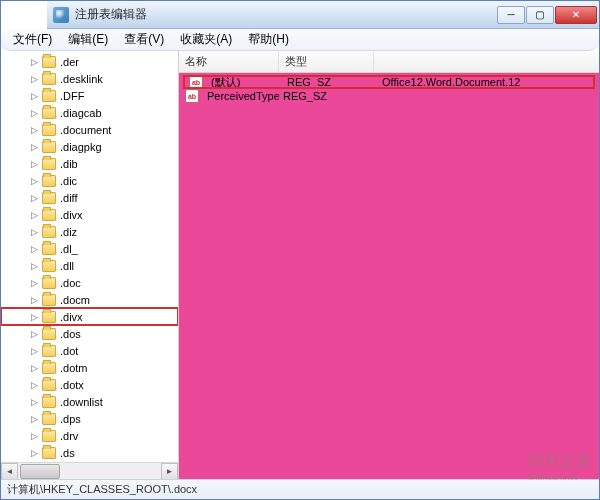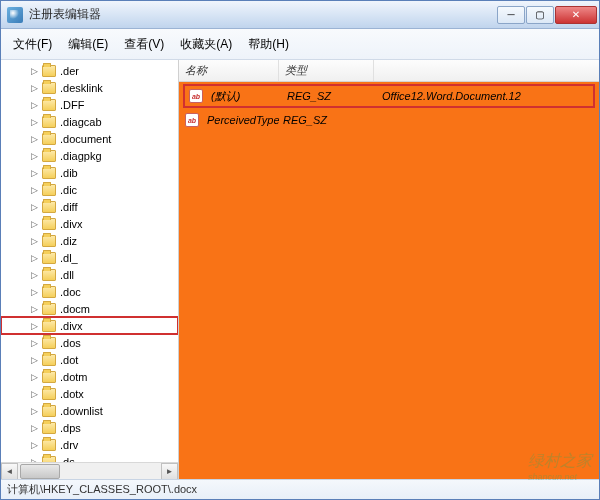--- a/index.html
+++ b/index.html
@@ -1,56 +1,56 @@
 <!DOCTYPE html>
 <html><head>
   <meta charset="utf-8">
   <style>
     * { margin: 0; padding: 0; box-sizing: border-box; font-family: "Microsoft YaHei", "SimSun", Tahoma, sans-serif; }
     body { width: 600px; height: 500px; overflow: hidden; background: #e8f0f8; }
     
     .window { width: 600px; height: 500px; background: #fff; border: 1px solid #5a7fb8; display: flex; flex-direction: column; }
     
-    .titlebar { height: 28px; background: linear-gradient(to bottom, #f0f5fc 0%, #d8e5f5 50%, #c0d4ed 100%); display: flex; align-items: center; border-bottom: 1px solid #9bb3d4; }
+    .titlebar { height: 28px; background: linear-gradient(to bottom, #f0f5fc 0%, #d8e5f5 50%, #c0d4ed 100%); display: flex; align-items: center; border-bottom: 1px solid #9bb3d4; margin-left: 46px; }
     .titlebar-icon { width: 16px; height: 16px; margin: 0 6px; background: linear-gradient(135deg, #6bb0e0, #3a7cb8); border-radius: 2px; position: relative; }
     .titlebar-icon::after { content: ""; position: absolute; left: 3px; top: 3px; width: 10px; height: 10px; background: radial-gradient(circle at 3px 3px, #fff, transparent 60%); }
     .titlebar-text { font-size: 12px; color: #2a2a2a; flex: 1; }
     .win-buttons { display: flex; margin-right: 2px; }
     .win-btn { width: 28px; height: 18px; margin-left: 1px; border: 1px solid #8aa5c8; border-radius: 2px; display: flex; align-items: center; justify-content: center; font-size: 10px; background: linear-gradient(#f5f9fd, #dce8f6); cursor: pointer; }
     .win-btn.close { background: linear-gradient(#e88, #c33); border-color: #a33; color: #fff; width: 42px; }
     
-    .menubar { height: 31px; background: linear-gradient(#f8fafd, #eef3fa); border-bottom: 1px solid #d0dae8; display: flex; align-items: center; padding-left: 4px; }
+    .menubar { height: 22px; background: linear-gradient(#f8fafd, #eef3fa); border-bottom: 1px solid #d0dae8; display: flex; align-items: center; padding-left: 4px; border-radius: 10px; }
     .menu-item { font-size: 12px; padding: 2px 8px; cursor: pointer; }
     
     .content { flex: 1; display: flex; background: #fff; min-height: 0; }
     
     .tree-panel { width: 178px; border-right: 1px solid #d0d0d0; overflow: hidden; display: flex; flex-direction: column; }
     .tree-body { flex: 1; overflow: hidden; background: #fff; padding-top: 2px; }
     .tree-item { display: flex; align-items: center; height: 17px; font-size: 11px; padding-left: 28px; white-space: nowrap; cursor: pointer; }
     .tree-expand { width: 11px; height: 11px; display: inline-flex; align-items: center; justify-content: center; margin-right: 2px; color: #666; font-size: 9px; }
     .folder-icon { width: 14px; height: 12px; margin-right: 4px; background: linear-gradient(to bottom, #fde9a8 0%, #f5cf5a 100%); border: 1px solid #d4a840; border-radius: 1px; position: relative; }
     .folder-icon::before { content: ""; position: absolute; top: -3px; left: 0; width: 6px; height: 3px; background: #f5cf5a; border: 1px solid #d4a840; border-bottom: none; border-radius: 1px 1px 0 0; }
     .tree-item.highlighted { outline: 2px solid #d03030; outline-offset: -1px; }
     .tree-scroll-h { height: 17px; background: #f0f0f0; border-top: 1px solid #d8d8d8; display: flex; align-items: center; }
     .scroll-btn { width: 17px; height: 17px; background: linear-gradient(#f8f8f8, #e0e0e0); border: 1px solid #c0c0c0; display: flex; align-items: center; justify-content: center; font-size: 8px; color: #555; }
     .scroll-track { flex: 1; height: 17px; position: relative; }
     .scroll-thumb { position: absolute; left: 2px; width: 40px; height: 15px; top: 1px; background: linear-gradient(#e8e8e8, #c8c8c8); border: 1px solid #a8a8a8; border-radius: 2px; }
     
-    .list-panel { flex: 1; display: flex; flex-direction: column; background: #f97316; font-style: italic; }
+    .list-panel { flex: 1; display: flex; flex-direction: column; background: #ec4899; }
     .list-header { height: 22px; display: flex; background: linear-gradient(#fdfdfd, #f0f0f0); border-bottom: 1px solid #d4d4d4; }
     .list-header-col { font-size: 11px; padding: 3px 6px; border-right: 1px solid #e0e0e0; color: #333; }
     .list-body { flex: 1; padding-top: 2px; }
-    .list-row { display: flex; align-items: center; height: 24px; font-size: 11px; }
+    .list-row { display: flex; align-items: center; height: 14px; font-size: 11px; }
     .list-row.highlighted { outline: 2px solid #d03030; outline-offset: -2px; margin: 0 4px; }
     .reg-icon { width: 14px; height: 14px; margin: 0 4px 0 6px; background: #fff; border: 1px solid #c86060; border-radius: 2px; display: inline-flex; align-items: center; justify-content: center; font-size: 7px; color: #c83030; font-weight: bold; }
     .list-cell { padding: 0 4px; white-space: nowrap; overflow: hidden; }
     
     .statusbar { height: 20px; background: linear-gradient(#f4f8fc, #e8eff8); border-top: 1px solid #c8d4e4; font-size: 11px; padding: 2px 6px; color: #333; display: flex; align-items: flex-start; }
     
-    .watermark { position: absolute; right: 8px; bottom: 18px; font-size: 16px; color: rgba(80,160,80,0.35); font-style: italic; pointer-events: none; }
+    .watermark { position: absolute; right: 8px; bottom: 18px; font-size: 16px; color: rgba(80,160,80,0.35); pointer-events: none; }
     .watermark small { display:block; font-size:9px; text-align:left; }
   </style>
 </head>
 <body>
 
 <div class="window">
 
   <div class="titlebar">
     <div class="titlebar-icon"></div>
     <div class="titlebar-text">注册表编辑器</div>

